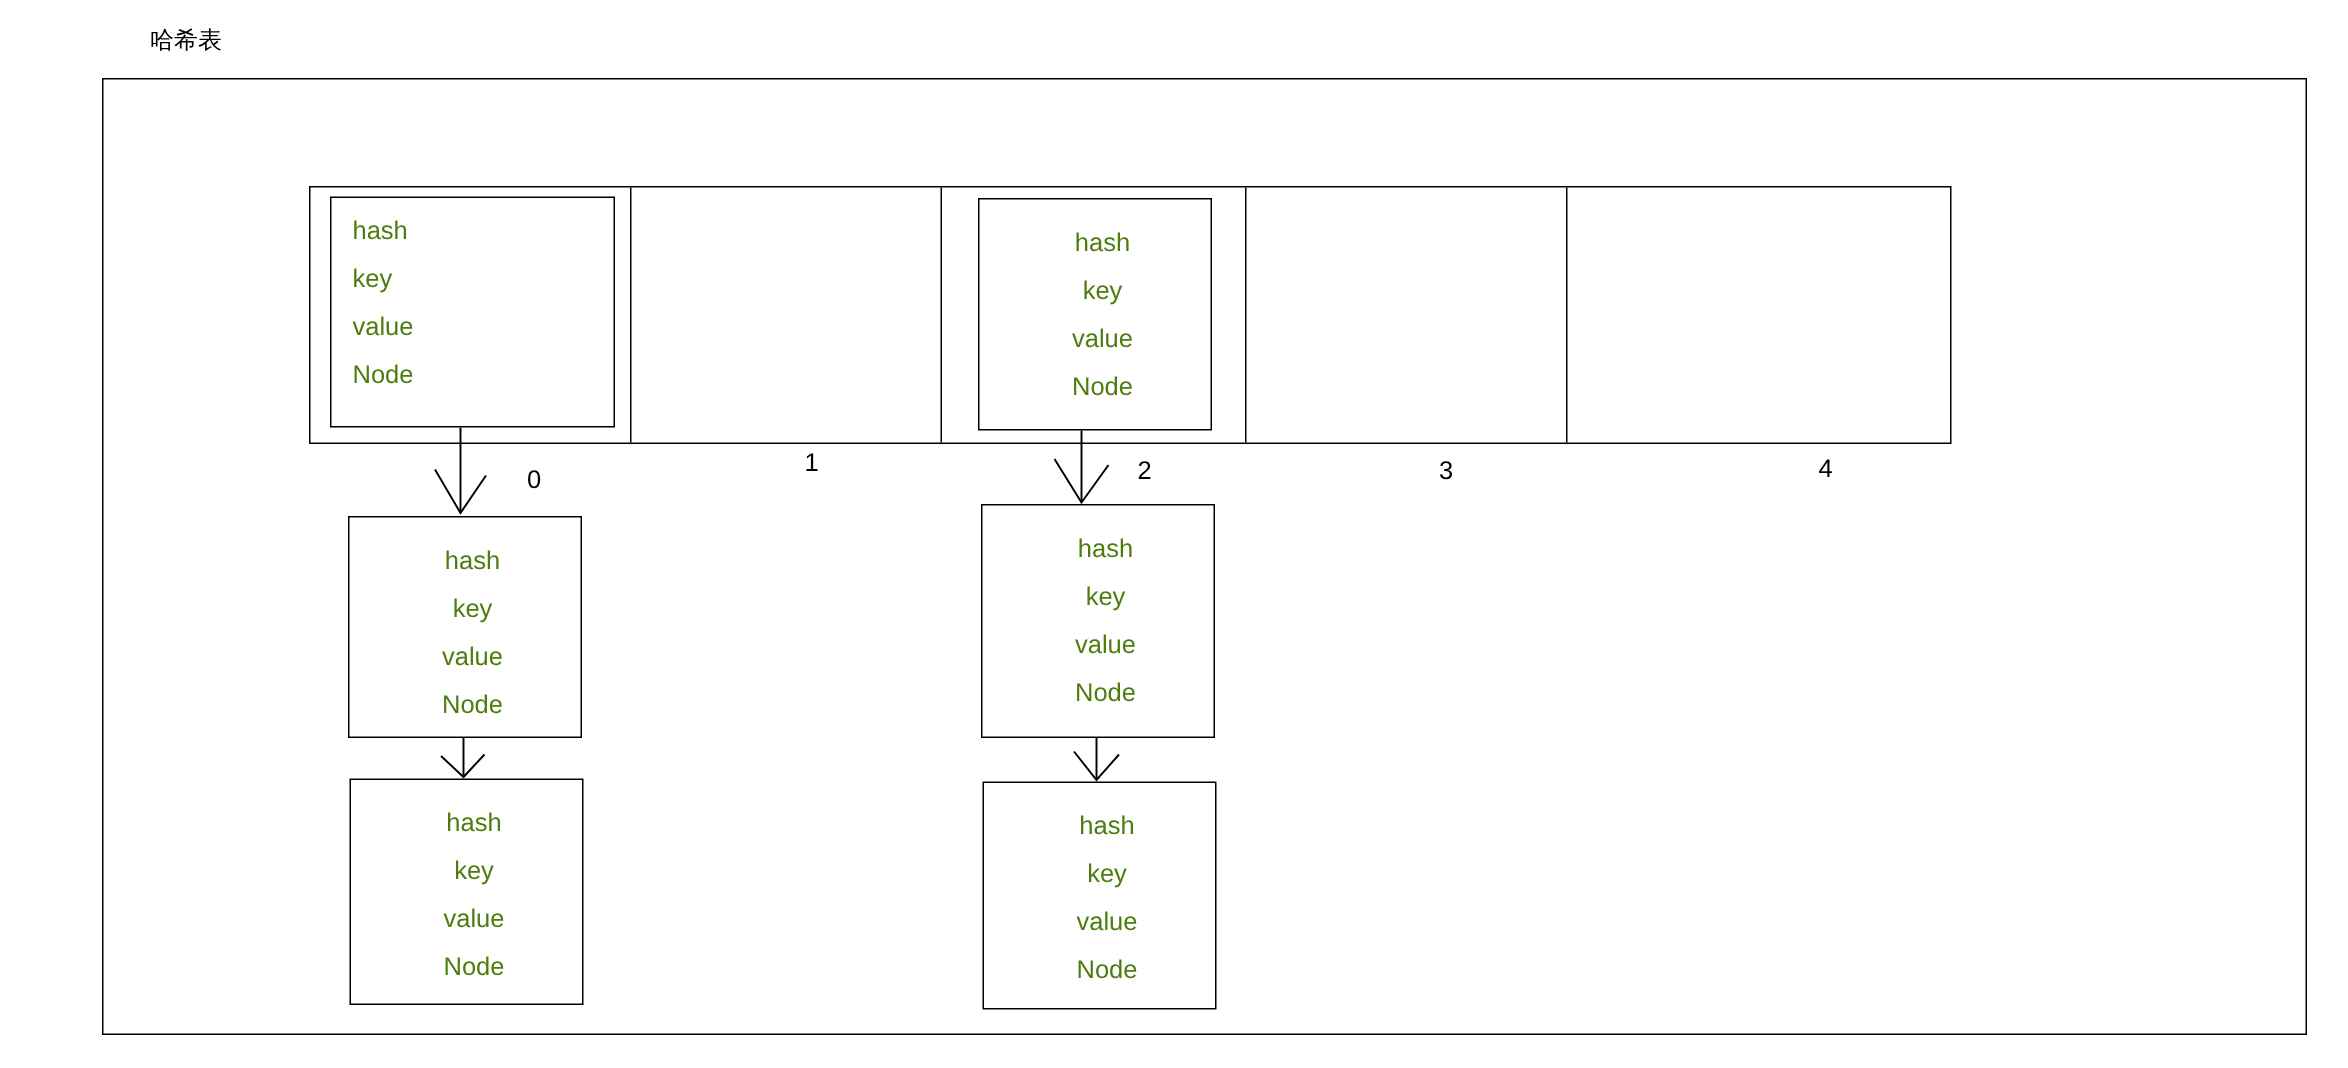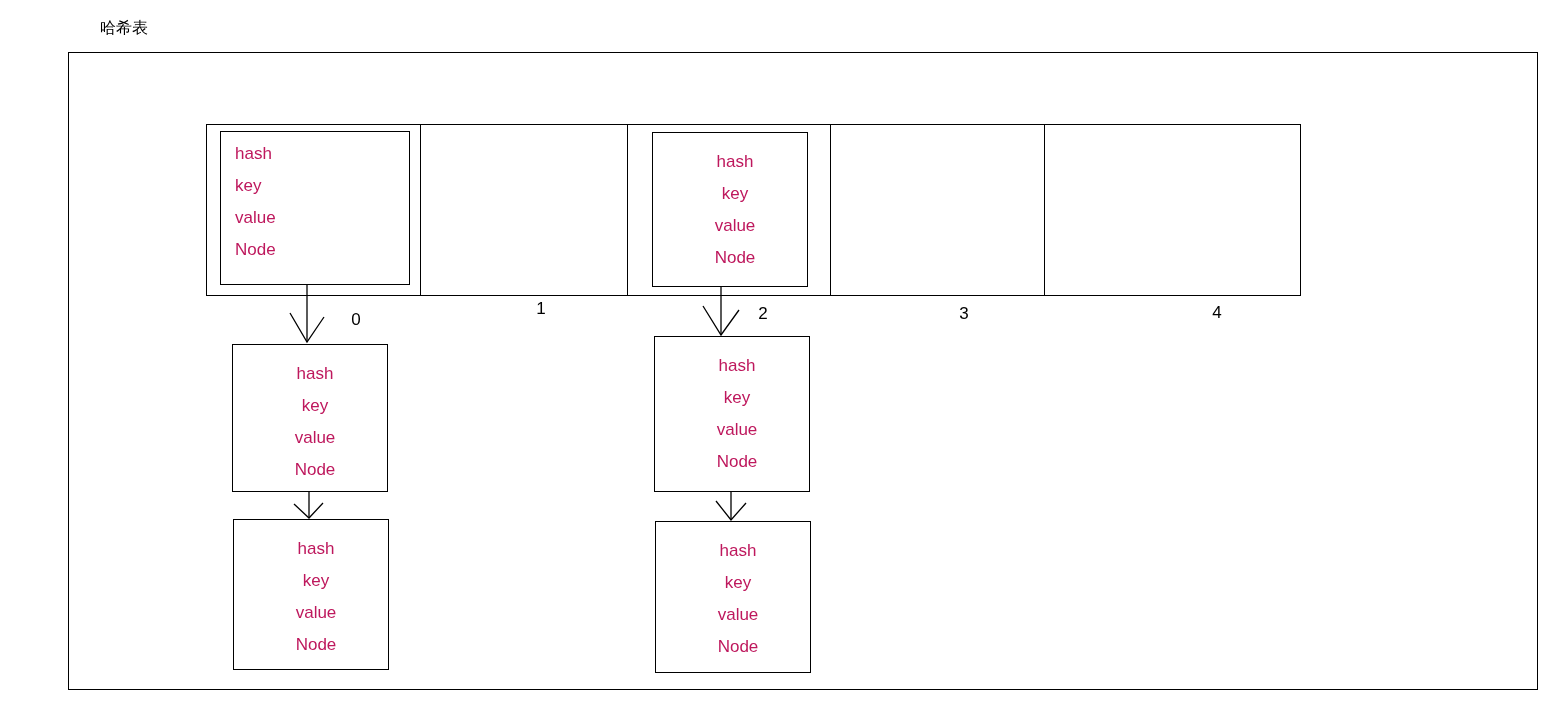--- a/index.html
+++ b/index.html
@@ -67,21 +67,21 @@
   .node-box {
     position: absolute;
     box-sizing: border-box;
     border: 1.3px solid #000;
     background: #ffffff;
   }
   .node-box .node-field {
     font-size: 17px;
     line-height: 32px;
     white-space: nowrap;
-    color: #be185d;
+    color: #4d7c0f;
   }
   .node-box.align-left {
     padding-left: 14px;
     padding-top: 6px;
   }
   .node-box.align-left .node-field {
     text-align: left;
   }
   .node-box.align-center {
     padding-top: 13px;

